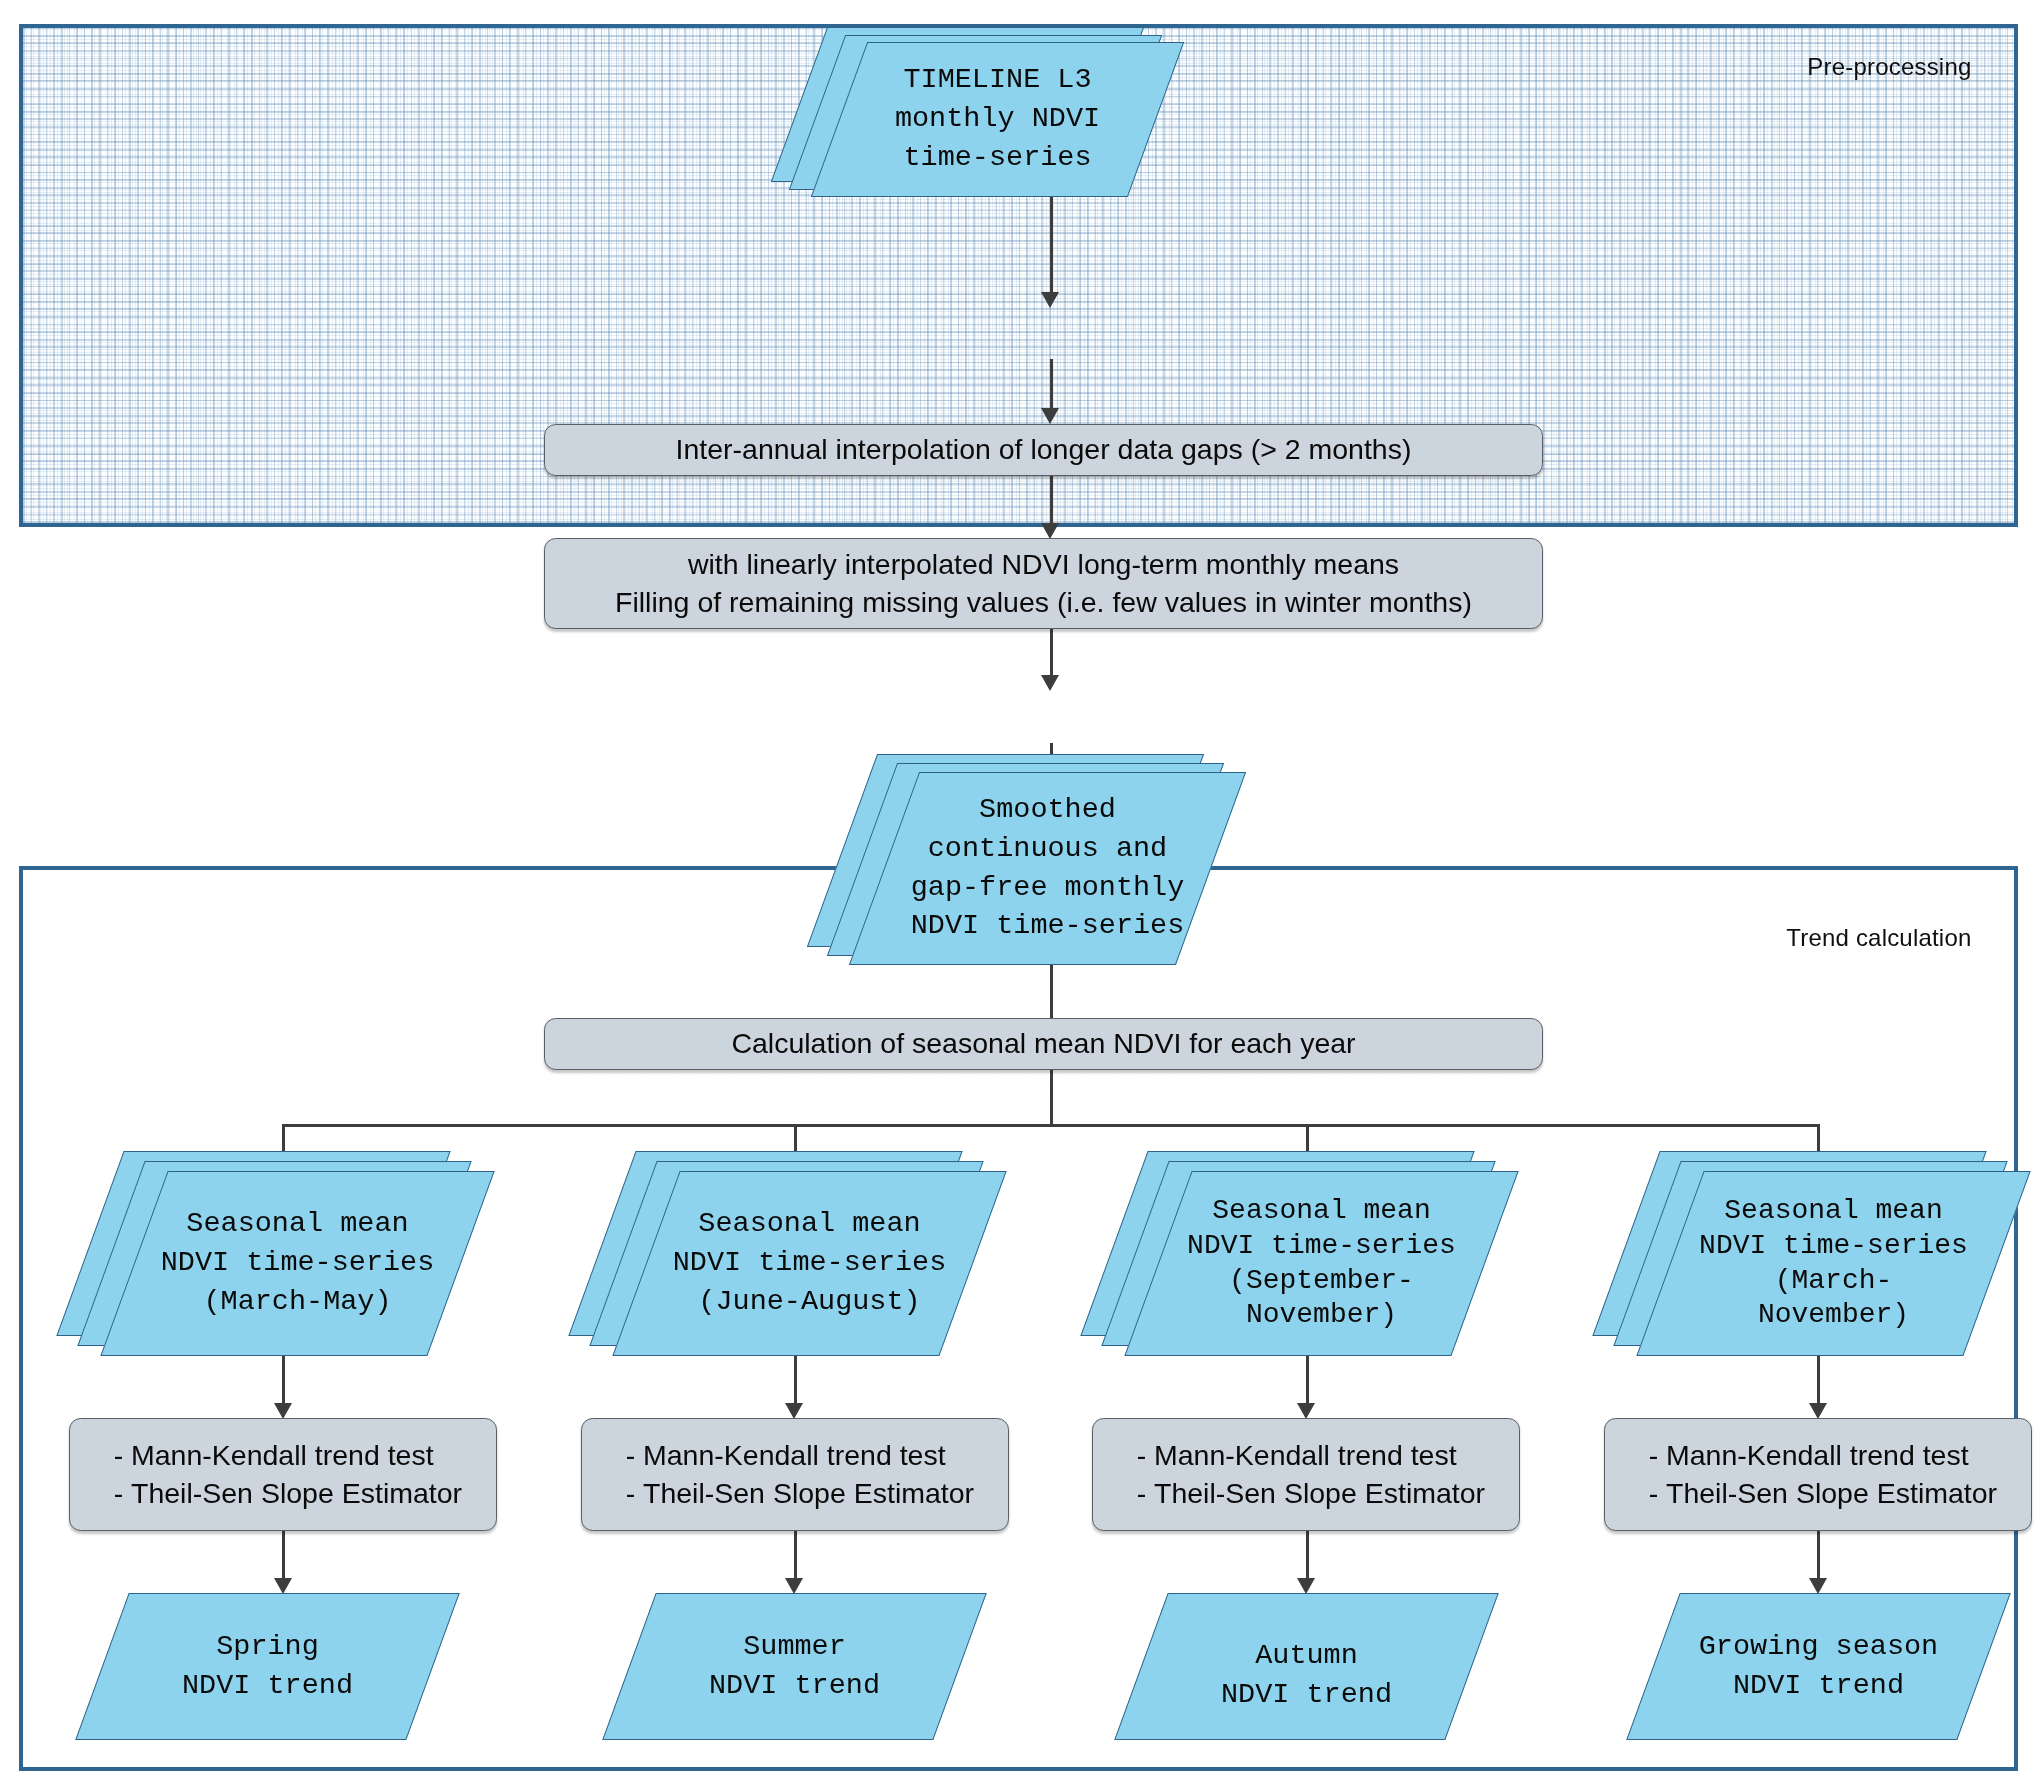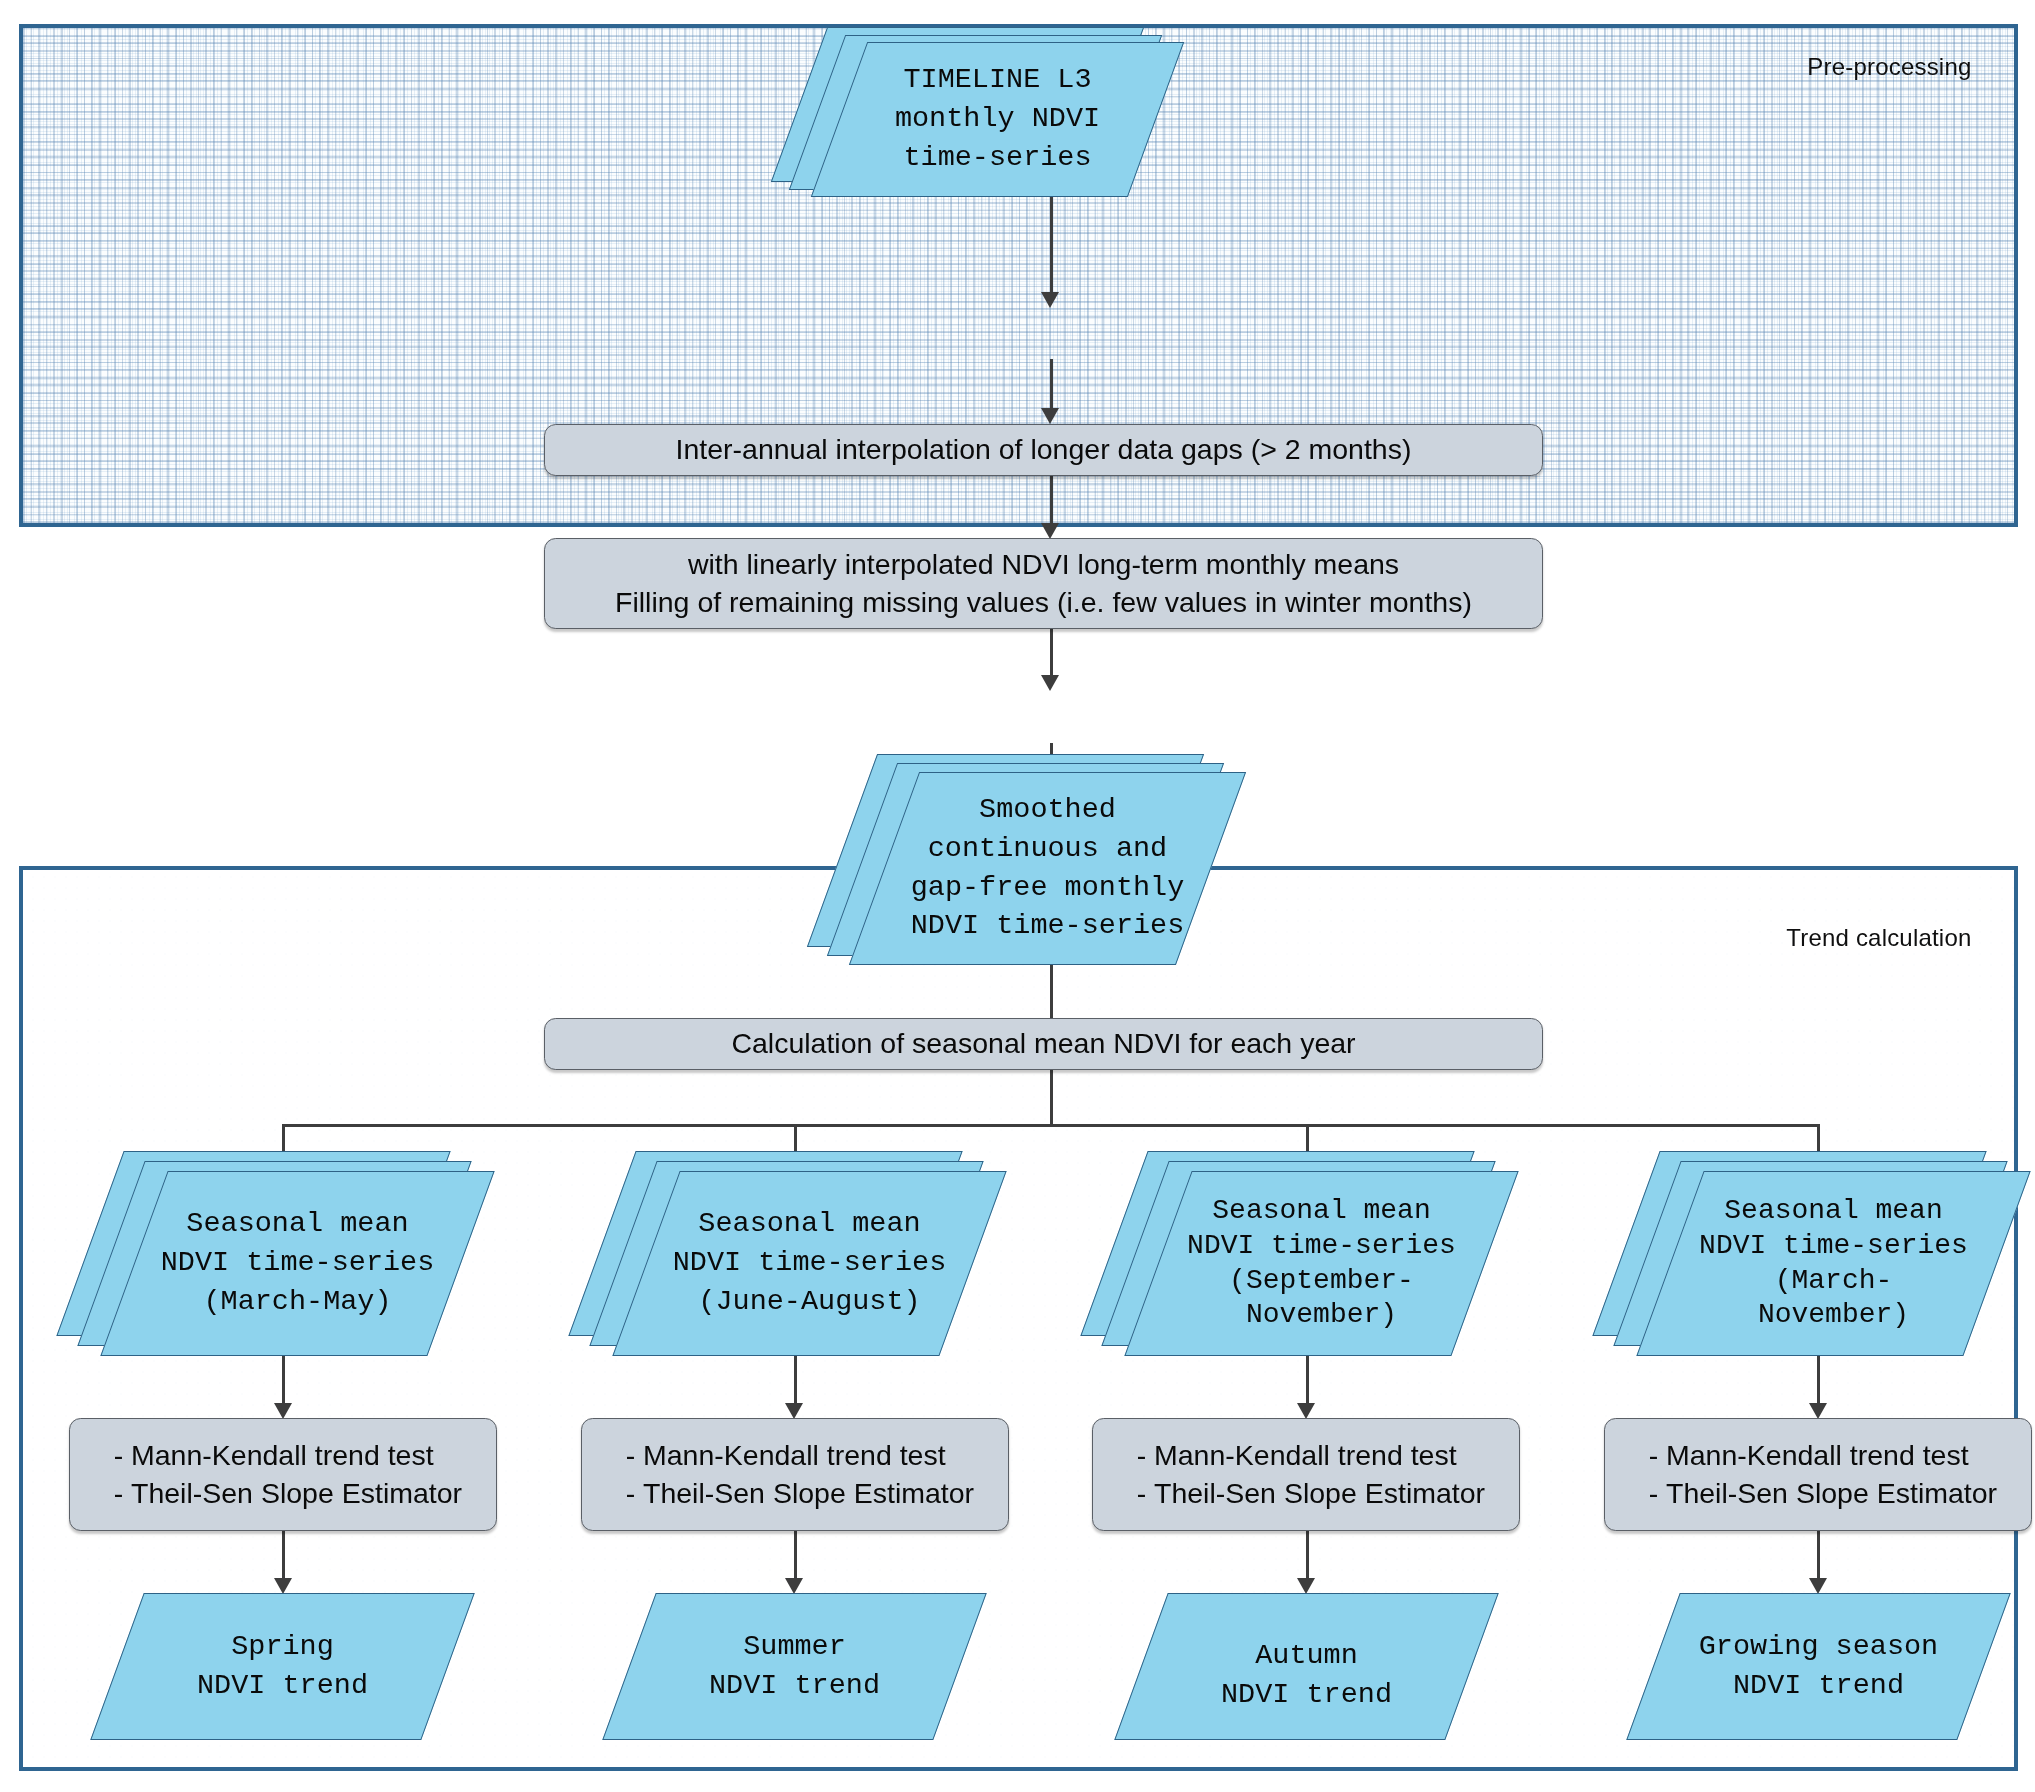--- a/index.html
+++ b/index.html
@@ -233,21 +233,21 @@
     <span class="line">
       <span class="dash">-</span><span>Mann-Kendall trend test</span>
     </span>
     <span class="line">
       <span class="dash">-</span><span>Theil-Sen Slope Estimator</span>
     </span>
   </div>
   <div class="vline" style="left:282px; top:1531px; height:49px;"></div>
   <div class="arrowhead" style="left:274px; top:1578px;"></div>
 
-  <div class="para-wrap" style="left:117px; top:1593px; width:352px; height:147px;">
+  <div class="para-wrap" style="left:102px; top:1593px; width:352px; height:147px;">
     <div class="para-sheet" style="left:0; top:0; width:331px; height:147px;"></div>
     <div class="para-label" style="left:0; top:0; width:331px; height:147px;">
       <span>Spring</span>
       <span>NDVI trend</span>
     </div>
   </div>
 
   <div class="para-wrap" style="left:646px; top:1171px; width:352px; height:185px;">
     <div class="para-sheet" style="left:-44px; top:-20px; width:327px; height:185px;"></div>
     <div class="para-sheet" style="left:-22.7px; top:-10px; width:327px; height:185px;"></div>

